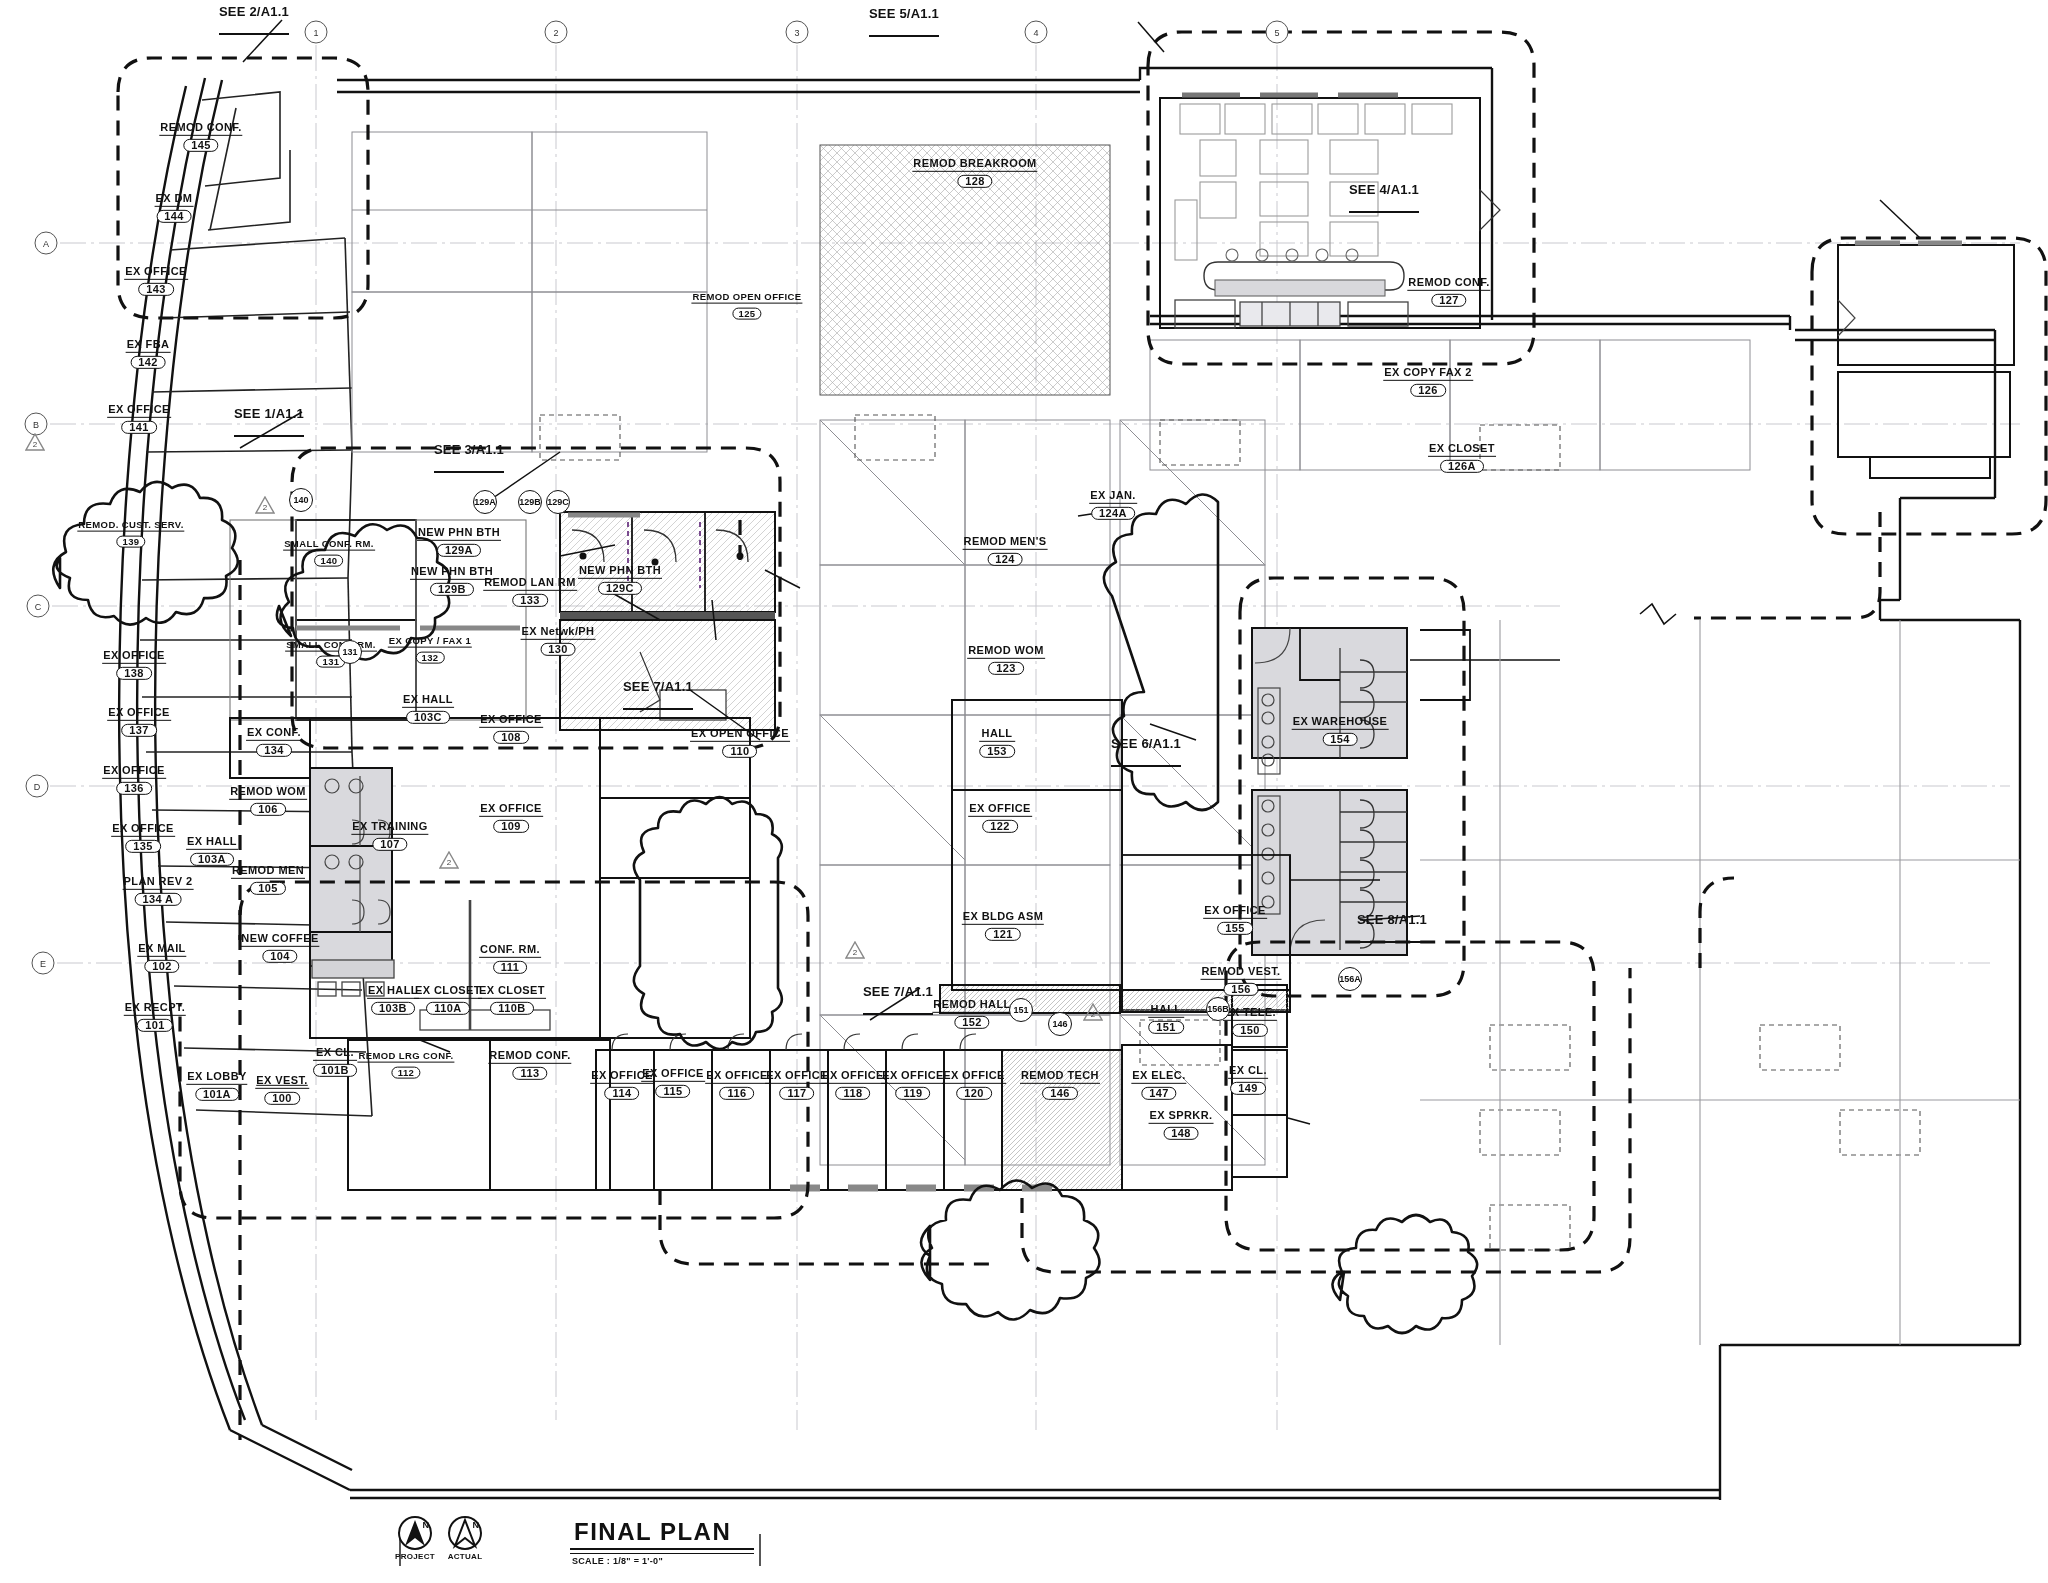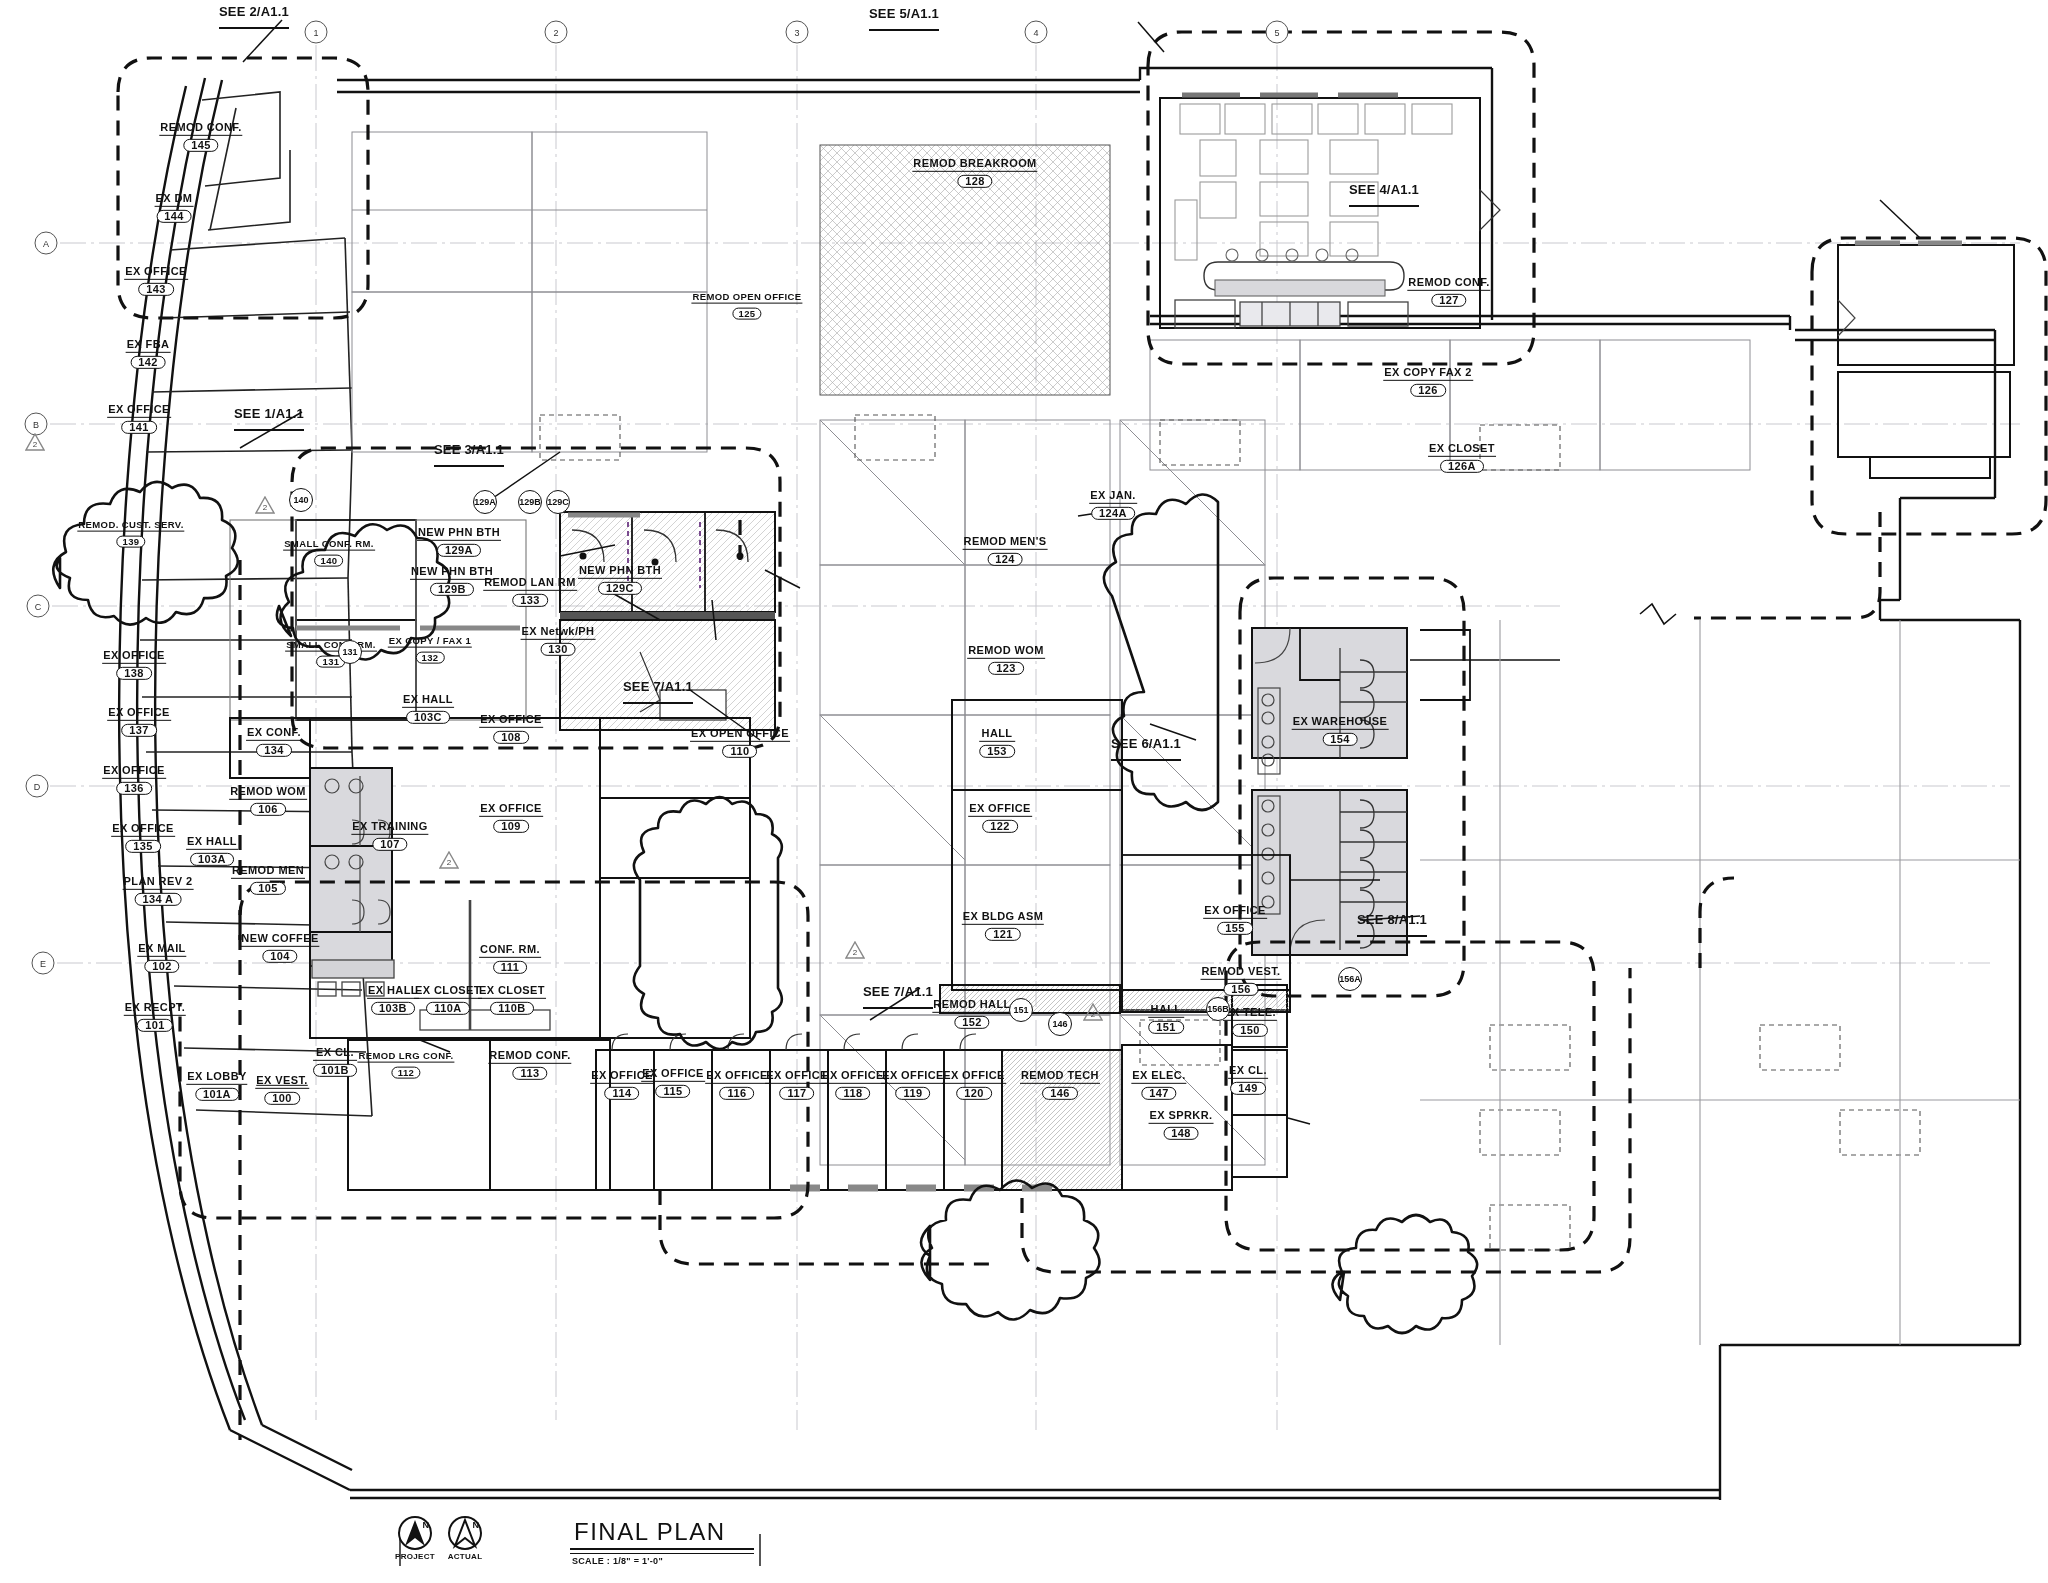--- a/index.html
+++ b/index.html
@@ -9,29 +9,29 @@
   #plan{position:absolute;inset:0;}
   .rlabel{position:absolute;transform:translate(-50%,-50%);text-align:center;
     font-family:"Liberation Sans",sans-serif;color:#111;white-space:nowrap;
     line-height:1.05;letter-spacing:.4px;}
   .rlabel .nm{display:block;font-size:11px;font-weight:700;border-bottom:1px solid #111;padding:0 1px 1px;}
   .rlabel .num{display:inline-block;margin-top:2px;font-size:11px;font-weight:700;
     border:1px solid #111;border-radius:999px;padding:0px 7px;background:#fff;}
   .rlabel.sm .nm{font-size:9.5px;}
   .rlabel.sm .num{font-size:9.5px;padding:0 5px;}
   .seeref{position:absolute;font-size:13px;font-weight:700;color:#111;white-space:nowrap;
-    border-bottom:2px solid #111;padding-bottom:8px;letter-spacing:.2px;}
+    border-bottom:2px solid #111;padding-bottom:14px;letter-spacing:.2px;}
   .bub{position:absolute;width:22px;height:22px;border:1.4px solid #111;border-radius:50%;
     background:#fff;font-size:9px;font-weight:700;display:flex;align-items:center;
     justify-content:center;transform:translate(-50%,-50%);color:#111;}
   .gridbub{position:absolute;width:21px;height:21px;border:1px solid #555;border-radius:50%;
     background:#fff;font-size:9px;display:flex;align-items:center;justify-content:center;
     transform:translate(-50%,-50%);color:#333;}
   #titleblock{position:absolute;left:398px;top:1520px;width:360px;height:60px;}
-  #titleblock .tname{position:absolute;left:176px;top:-2px;font-size:24px;font-weight:400;
+  #titleblock .tname{position:absolute;left:176px;top:-2px;font-size:24px;font-weight:700;
     letter-spacing:1.5px;color:#111;}
   #titleblock .uline{position:absolute;left:172px;top:28px;width:184px;border-top:2px solid #111;}
   #titleblock .uline2{position:absolute;left:172px;top:33px;width:184px;border-top:1px solid #111;}
   #titleblock .scale{position:absolute;left:174px;top:36px;font-size:9px;font-weight:700;letter-spacing:.3px;color:#111;}
   .narrow{position:absolute;width:34px;height:34px;}
   .narrow .circ{position:absolute;inset:0;border:2px solid #111;border-radius:50%;background:#fff;}
   .narrow .nchar{position:absolute;left:0;top:0;width:34px;height:34px;display:flex;
     align-items:center;justify-content:center;font-size:19px;font-weight:700;color:#111;}
   .narrow .nn{position:absolute;right:3px;top:4px;font-size:9px;font-weight:700;color:#111;}
   .narrow .cap{position:absolute;left:50%;top:36px;transform:translateX(-50%);

